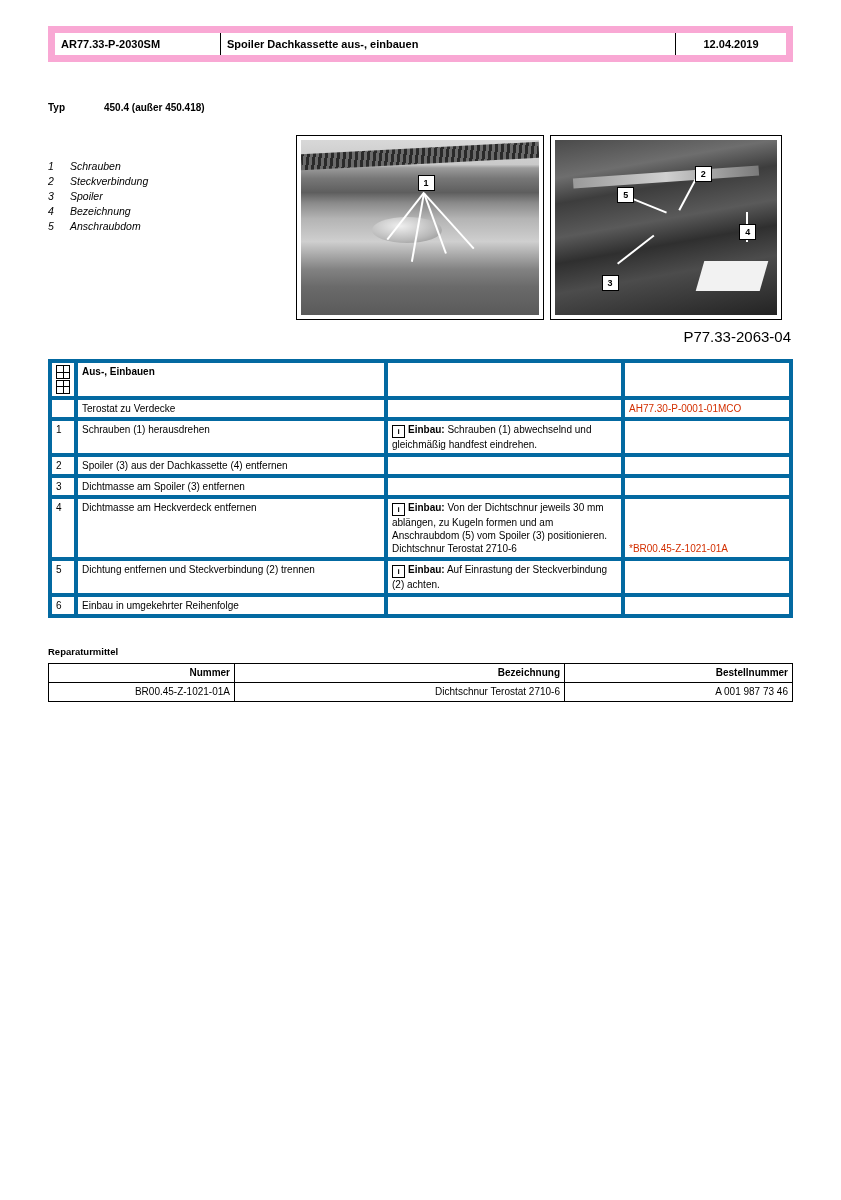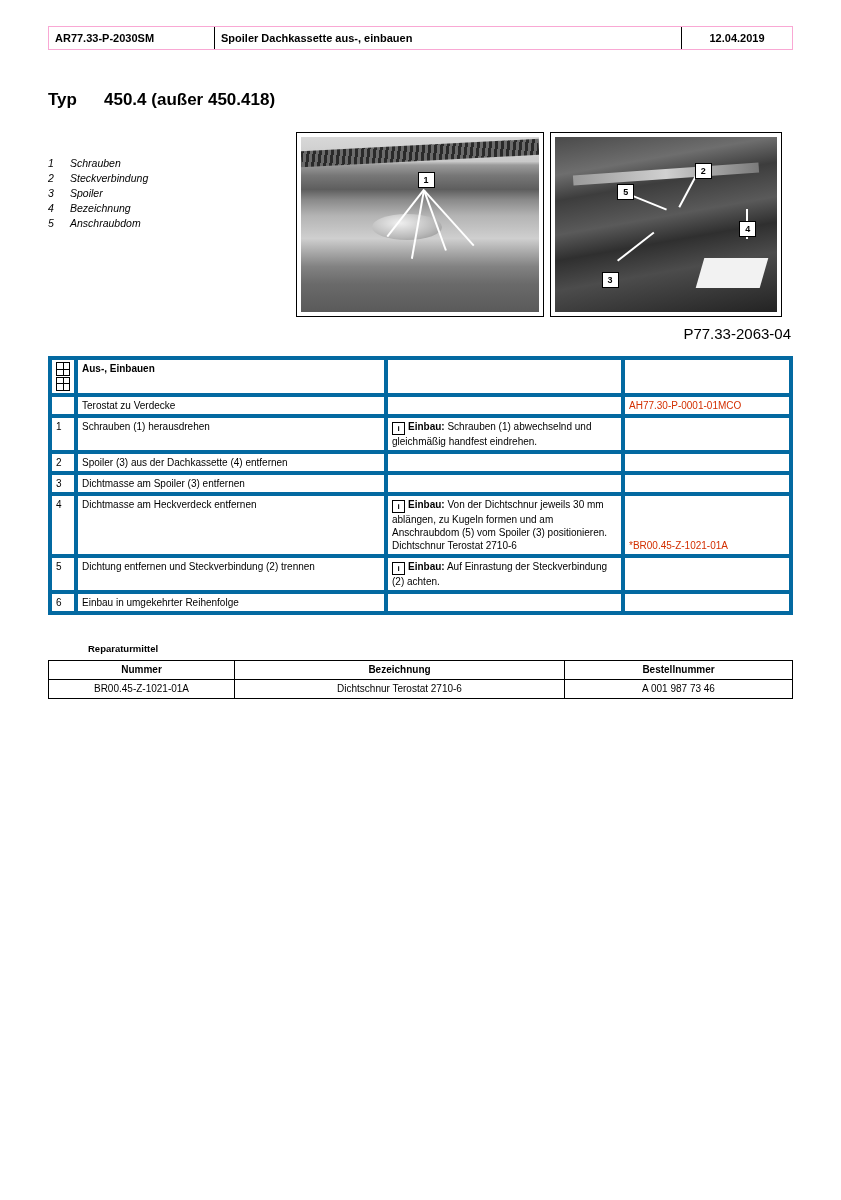--- a/index.html
+++ b/index.html
@@ -19,41 +19,41 @@
     position: relative;
     width: 841px;
     height: 1200px;
     box-sizing: border-box;
     padding: 0 48px;
   }
 
   
   .doc-header {
     margin-top: 26px;
-    border: 1px solid #f9a8d4;
+    border: 7px solid #f9a8d4;
     display: flex;
     height: 22px;
     align-items: stretch;
     font-size: 11px;
     font-weight: bold;
   }
   .doc-header .cell {
     display: flex;
     align-items: center;
     padding: 0 6px;
     box-sizing: border-box;
   }
   .doc-header .cell-id { width: 166px; border-right: 1px solid #000; }
   .doc-header .cell-title { flex: 1; border-right: 1px solid #000; }
   .doc-header .cell-date { width: 110px; justify-content: center; }
 
   
   .typ-row {
     margin-top: 40px;
-    font-size: 17px;
+    font-size: 10px;
     font-weight: bold;
     display: flex;
   }
   .typ-label { width: 56px; }
 
   
   .content-row {
     margin-top: 22px;
     display: flex;
     align-items: flex-start;
@@ -205,32 +205,31 @@
     background:
       linear-gradient(#000,#000) center/100% 1px no-repeat,
       linear-gradient(#000,#000) center/1px 100% no-repeat;
   }
 
   
   .sect-title {
     margin-top: 28px;
     font-size: 9.5px;
     font-weight: bold;
-    margin-left: 40px;
   }
   table.tools {
     margin-top: 6px;
     width: 100%;
     border-collapse: collapse;
     table-layout: fixed;
     font-size: 10px;
   }
   table.tools td, table.tools th {
     border: 1px solid #000;
-    text-align: center;
+    text-align: right;
     padding: 2px 4px;
     line-height: 14px;
     font-weight: normal;
   }
   table.tools thead th { font-weight: bold; }
   .t-num { width: 186px; }
   .t-desc { width: 330px; }
 
   
   .footer {

